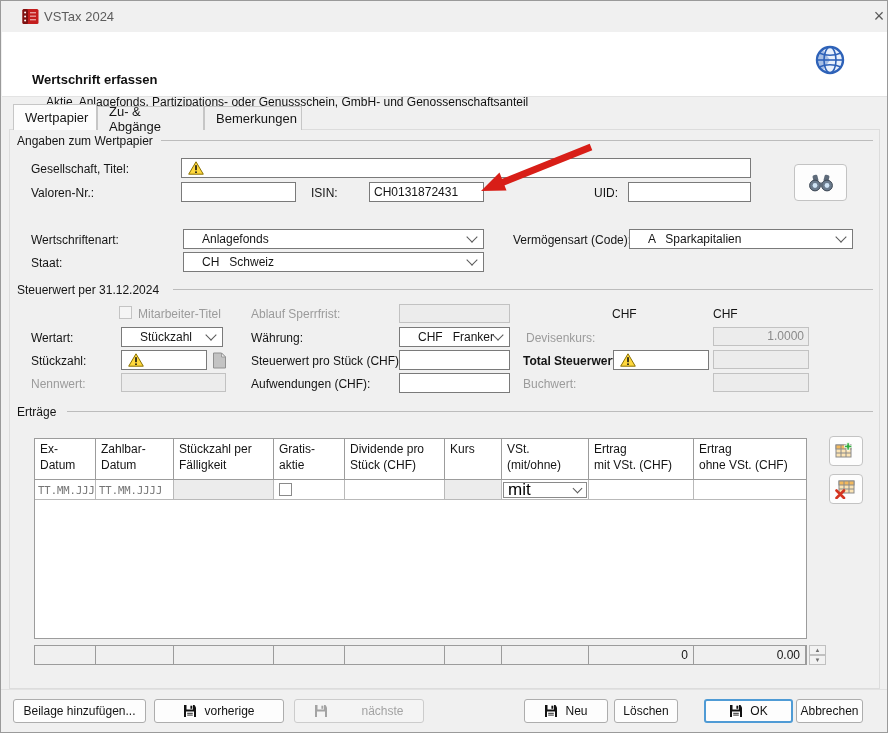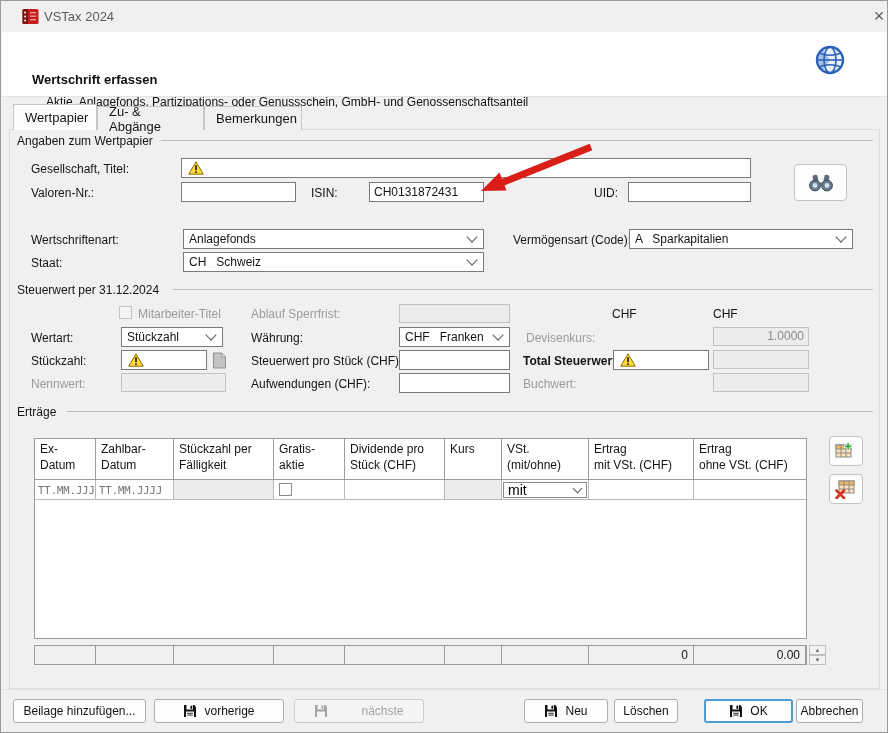--- a/index.html
+++ b/index.html
@@ -29,21 +29,21 @@
   .lbl.b{font-weight:bold;}
   
   .inp{position:absolute;background:#fff;border:1px solid #7a7a7a;box-sizing:border-box;
        font:12px "Liberation Sans",sans-serif;padding:1px 4px;color:#141414;}
   input.inp{outline:none;}
   input.inp::placeholder{color:#9a9a9a;opacity:1;}
   .inp.dis{background:#ececec;border:1px solid #c2c2c2;color:#8a8a8a;}
   .num{text-align:right;}
   
   .sel{position:absolute;background:#fff;border:1px solid #7a7a7a;box-sizing:border-box;display:flex;
-       align-items:center;justify-content:space-between;padding:0 7px 0 5px;font-size:12px;color:#141414;}
+       align-items:center;justify-content:space-between;padding:0 7px 0 18px;font-size:12px;color:#141414;}
   .sel-txt{white-space:pre;overflow:hidden;}
   .chev{width:7px;height:7px;border-right:1.6px solid #5a5a5a;border-bottom:1.6px solid #5a5a5a;
         transform:rotate(45deg);margin-top:-4px;flex:none;}
   
   .btn{position:absolute;height:24px;background:#fdfdfd;border:1px solid #adadad;border-radius:3px;
        display:flex;align-items:center;justify-content:center;gap:7px;font-size:12px;color:#141414;
        box-sizing:border-box;cursor:default;}
   .btn.dis{color:#a3a3a3;background:#f4f4f4;border-color:#cccccc;gap:33px;}
   .btn.focus{border:2px solid #4f9bd5;}
   .icon-btn{position:absolute;background:#fdfdfd;border:1px solid #c3c3c3;border-radius:4px;display:flex;
@@ -59,21 +59,21 @@
   .th{box-sizing:border-box;border-right:1px solid #9c9c9c;border-bottom:1px solid #9c9c9c;background:#fff;
       font-size:12px;color:#141414;padding:3px 4px 2px 5px;white-space:pre-line;line-height:1.3;height:41px;}
   .td{box-sizing:border-box;border-right:1px solid #b9b9b9;background:#fff;display:flex;align-items:center;}
   .td.ro{background:#ececec;}
   .c1{width:61px;flex:none;} .c2{width:78px;flex:none;} .c3{width:100px;flex:none;}
   .c4{width:71px;flex:none;} .c5{width:100px;flex:none;} .c6{width:57px;flex:none;}
   .c7{width:87px;flex:none;} .c8{width:105px;flex:none;} .c9{flex:1;border-right:none;}
   .cell-inp{width:100%;height:100%;border:none;outline:none;background:transparent;
             font:10.5px "DejaVu Sans Mono",monospace;color:#555;padding:0 0 0 3px;box-sizing:border-box;}
   .mini-sel{margin:1px;flex:1;height:16px;background:#fff;border:1px solid #8a8a8a;display:flex;align-items:center;
-            justify-content:space-between;padding:0 5px 0 4px;font-size:14px;box-sizing:border-box;}
+            justify-content:space-between;padding:0 5px 0 4px;font-size:17px;box-sizing:border-box;}
   .mini-sel .chev{width:6px;height:6px;margin-top:-3px;}
   
   .totals{position:absolute;left:33px;top:644px;width:773px;height:20px;border:1px solid #9c9c9c;
           box-sizing:border-box;display:flex;background:#f0f0f0;}
   .tt{box-sizing:border-box;border-right:1px solid #9c9c9c;background:#f0f0f0;display:flex;align-items:center;
       justify-content:flex-end;font-size:12px;color:#141414;padding:0 5px;}
   
   .spinner{position:absolute;left:808px;top:644px;width:17px;height:20px;display:flex;flex-direction:column;}
   .spin-btn{flex:1;background:#f2f2f2;border:1px solid #c0c0c0;box-sizing:border-box;display:flex;
             align-items:center;justify-content:center;font-size:6px;color:#6e6e6e;line-height:1;}

